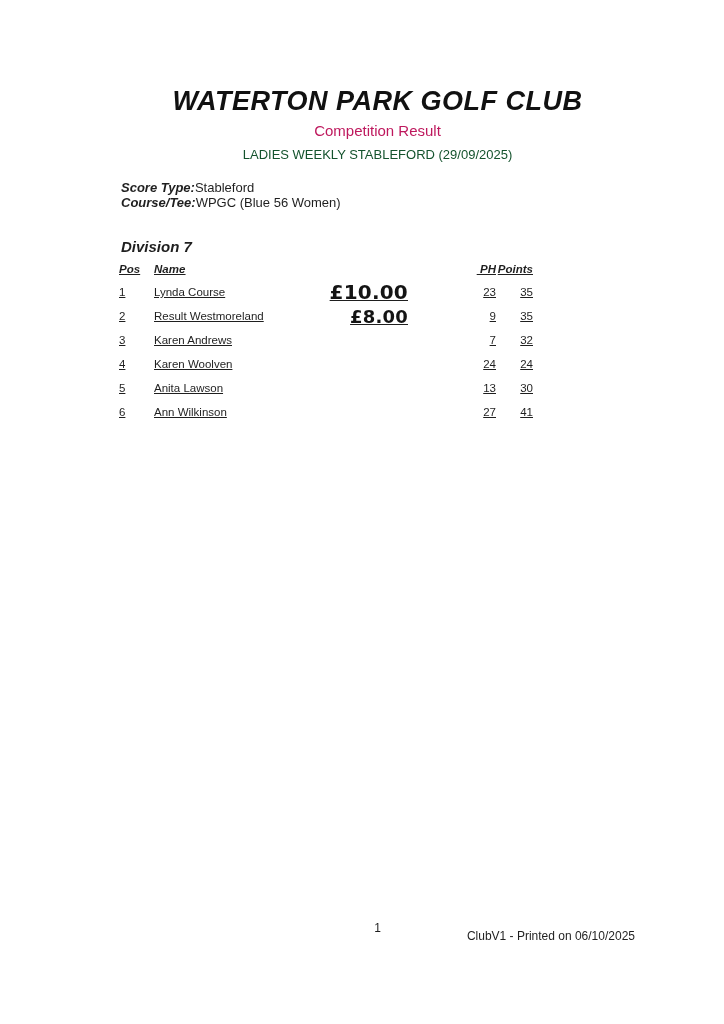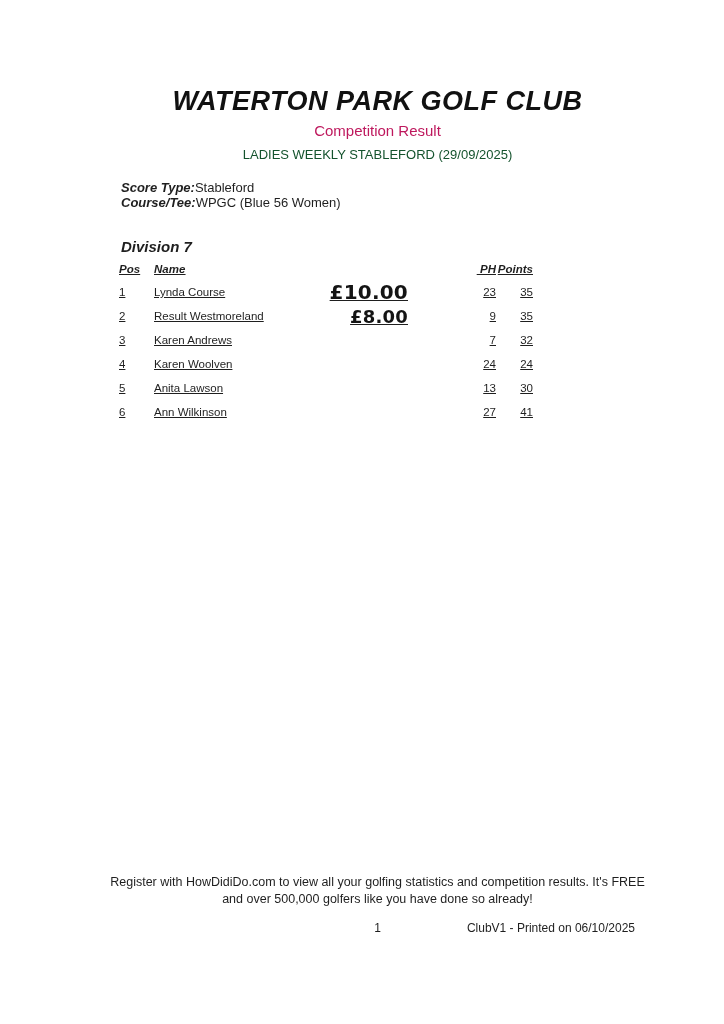--- a/index.html
+++ b/index.html
@@ -75,21 +75,21 @@
 
   
   .register {
     position: absolute; top: 874px; left: 0; right: 0;
     text-align: center;
     font-size: 12.5px; line-height: 16.5px;
     color: #1f1f1f;
   }
   .page-footer { position: absolute; top: 921px; left: 0; right: 0; height: 16px; font-size: 12px; }
   .page-number { position: absolute; left: 0; right: 0; text-align: center; }
-  .printed-info { position: absolute; right: 89px; top: 0; }
+  .printed-info { position: absolute; right: 89px; top: 8px; }
 </style>
 </head>
 <body>
 
 <div class="page">
 
   <div class="doc-title">WATERTON PARK GOLF CLUB</div>
   <div class="doc-subtitle">Competition Result</div>
   <div class="doc-competition">LADIES WEEKLY STABLEFORD (29/09/2025)</div>
 
@@ -162,23 +162,19 @@
           <td>6</td>
           <td>Ann Wilkinson</td>
           <td class="prize-cell"></td>
           <td class="num">27</td>
           <td class="num">41</td>
         </tr>
       </tbody>
     </table>
   </div>
 
-  <div class="register">
-    <div>Register with HowDidiDo.com to view all your golfing statistics and competition results. It's FREE</div>
-    <div>and over 500,000 golfers like you have done so already!</div>
-  </div>
 
   <div class="page-footer">
     <div class="page-number">1</div>
     <div class="printed-info">ClubV1 - Printed on 06/10/2025</div>
   </div>
 
 </div>
 
 </body></html>

